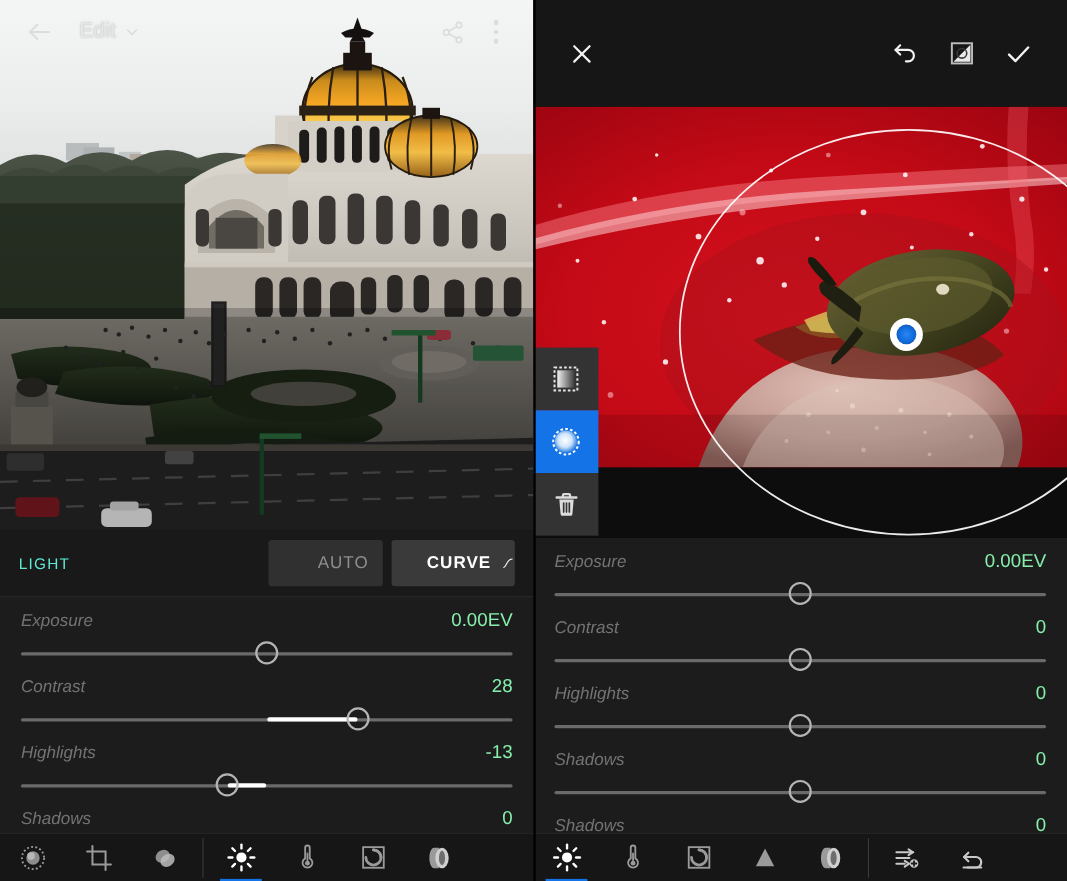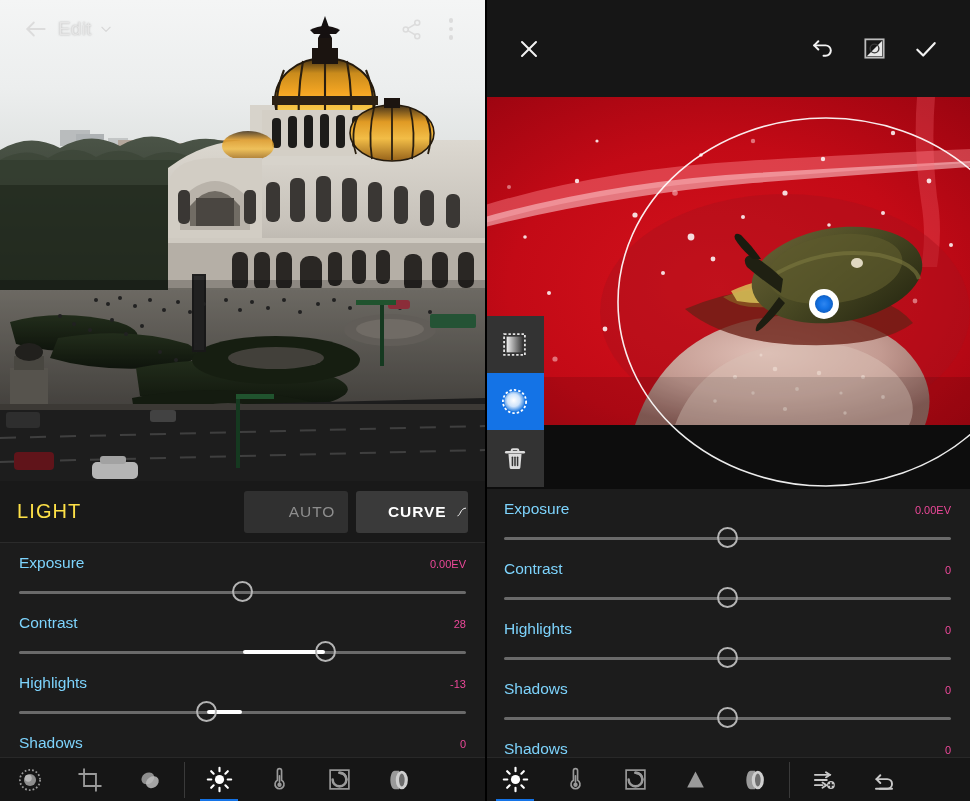--- a/index.html
+++ b/index.html
@@ -28,39 +28,39 @@
   }
   .photo-left svg { display: block; width: 485px; height: 481px; }
 
   
   .topbar-left {
     position: absolute; left: 0; top: 0; width: 485px; height: 58px;
     display: flex; align-items: center; z-index: 20;
     padding: 0 14px;
   }
   .tb-back { width: 44px; height: 44px; display: flex; align-items: center; justify-content: center; }
-  .tb-title-wrap { display: flex; align-items: center; gap: 7px; }
+  .tb-title-wrap { display: flex; align-items: center; gap: 7px; margin-left: 14px; }
   .tb-title {
     font-size: 19px; color: #e6e6e6; letter-spacing: .2px;
     text-shadow: 0 0 2px rgba(120,120,120,.55);
   }
   .tb-spacer { flex: 1; }
   .tb-icon-btn { width: 40px; height: 44px; display: flex; align-items: center; justify-content: center; }
   .kebab { display: flex; flex-direction: column; gap: 4px; align-items: center; }
   .kebab i { display: block; width: 4.5px; height: 4.5px; border-radius: 50%; background: #dcdcdc; }
 
   
   .light-header {
     position: absolute; left: 0; top: 481px; width: 485px; height: 62px;
     background: rgba(26,26,26,.93);
     display: flex; align-items: center; padding: 0 17px; z-index: 18;
     border-bottom: 1px solid #2b2b2b;
   }
   .light-label {
-    font-size: 20px; color: #fde047; letter-spacing: 1.1px; position: relative; z-index: 2;
+    font-size: 14px; color: #5eead4; letter-spacing: 1.1px; position: relative; z-index: 2;
   }
   .lh-spacer { flex: 1; }
   .btn-auto, .btn-curve {
     height: 42px; border-radius: 3px; display: flex; align-items: center; justify-content: center;
     position: relative; z-index: 2; padding-left: 32px;
   }
   .btn-auto { width: 104px; background: #303030; color: #8e8e8e; font-size: 15.5px; letter-spacing: .9px; margin-right: 8px; }
   .btn-curve { width: 112px; background: #3a3a3a; color: #fff; font-size: 15.5px; letter-spacing: .9px; gap: 10px; }
   .btn-curve .curve-label { font-weight: bold; }
 
@@ -70,22 +70,22 @@
     background: #1c1c1c; overflow: hidden; z-index: 15;
   }
   .sliders-right {
     position: absolute; left: 0; top: 489px; width: 485px; height: 268px;
     background: #1c1c1c; overflow: hidden; z-index: 15;
   }
   .slider-row { padding: 0 19px; position: relative; }
   .slider-row.l { height: 60px; padding-top: 11px; }
   .slider-row.r { height: 60px; padding-top: 11px; }
   .slider-head { display: flex; justify-content: space-between; align-items: baseline; }
-  .slider-name { font-size: 15.5px; color: #7dd3fc; }
-  .slider-val  { font-size: 11px; color: #ec4899; }
+  .slider-name { font-size: 15.5px; color: #737373; font-style: italic; }
+  .slider-val  { font-size: 17px; color: #86efac; }
   .track-wrap { position: relative; height: 26px; margin-top: 7px; }
   .track-base {
     position: absolute; left: 0; right: 0; top: 11.5px; height: 3px;
     background: #6a6a6a; border-radius: 2px;
   }
   .track-fill {
     position: absolute; top: 11px; height: 4px; background: #ffffff; border-radius: 2px;
   }
   .thumb {
     position: absolute; top: 2px; width: 21px; height: 21px; margin-left: -10.5px;

